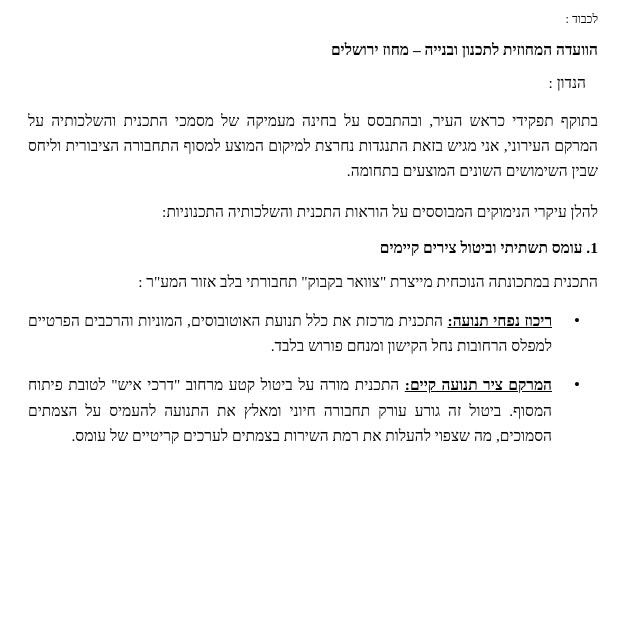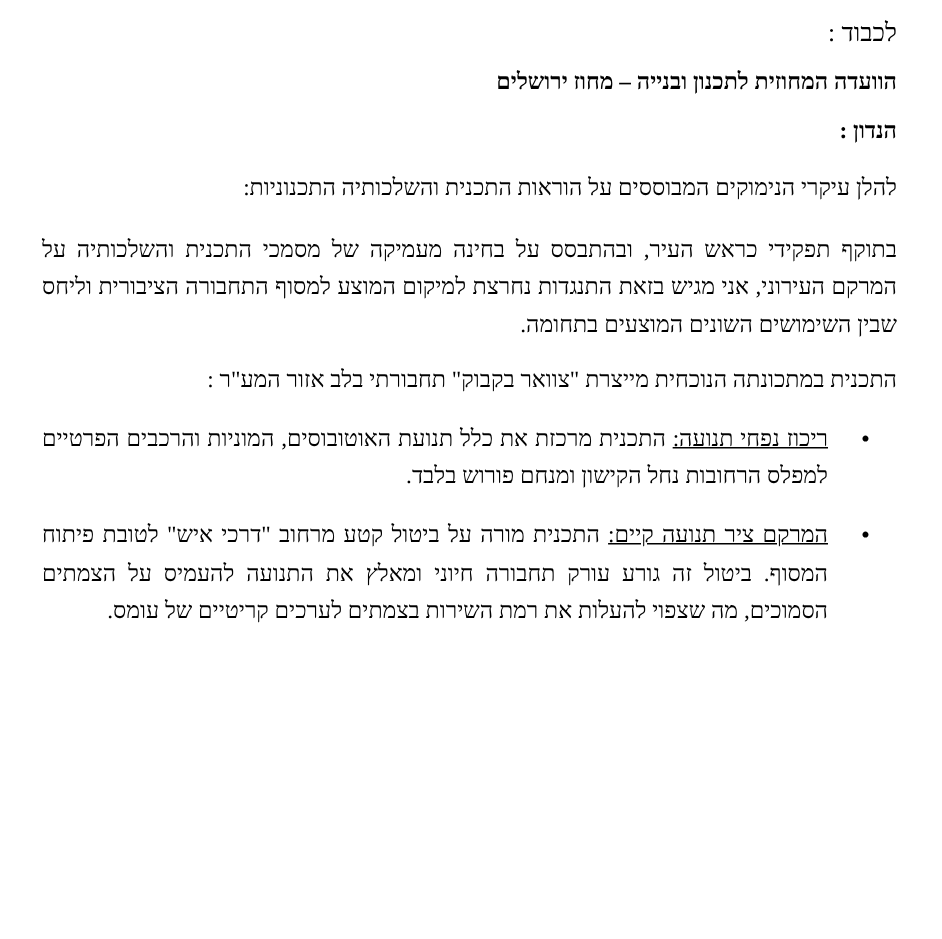--- a/index.html
+++ b/index.html
@@ -16,34 +16,34 @@
   }
   .page {
     width: 628px;
     height: 626px;
     box-sizing: border-box;
     padding: 8px 28px 0 28px;
     direction: rtl;
     text-align: right;
   }
   .line-addressee {
-    font-size: 17px;
+    font-size: 12px;
     margin: 4px 0 0 0;
     padding-right: 2px;
   }
   .line-committee {
     font-size: 15.5px;
     font-weight: bold;
     margin: 14px 0 0 0;
     padding-right: 2px;
   }
   .line-subject-label {
     font-size: 15.5px;
-    font-weight: bold;
-    margin: 15px 0 0 0;
+    font-weight: normal;
+    margin: 15px 12px 0 0;
     padding-right: 2px;
   }
   .line-subject-title {
     font-size: 15.5px;
     font-weight: bold;
     text-decoration: underline;
     margin: 14px 0 0 0;
     padding-right: 2px;
     line-height: 1.45;
   }
@@ -87,42 +87,43 @@
   }
   ul.bullets li::before {
     content: "\2022";
     position: absolute;
     right: -14px;
     top: -1px;
     font-size: 17px;
     line-height: 1.62;
   }
   .b {
-    font-weight: normal;
+    font-weight: bold;
   }
   .u {
     text-decoration: underline;
   }
 </style>
 </head>
 <body>
 
 <div class="page">
 
   <p class="line-addressee">לכבוד :</p>
 
   <p class="line-committee">הוועדה המחוזית לתכנון ובנייה – מחוז ירושלים</p>
 
   <p class="line-subject-label">הנדון :</p>
 
 
+  <p class="para para-intro">בתוקף תפקידי כראש העיר, ובהתבסס על בחינה מעמיקה של מסמכי התכנית והשלכותיה על המרקם העירוני, אני מגיש בזאת התנגדות נחרצת למיקום המוצע למסוף התחבורה הציבורית וליחס שבין השימושים השונים המוצעים בתחומה.</p>
+
   <p class="para para-basis">להלן עיקרי הנימוקים המבוססים על הוראות התכנית והשלכותיה התכנוניות:</p>
 
-  <p class="para para-intro">בתוקף תפקידי כראש העיר, ובהתבסס על בחינה מעמיקה של מסמכי התכנית והשלכותיה על המרקם העירוני, אני מגיש בזאת התנגדות נחרצת למיקום המוצע למסוף התחבורה הציבורית וליחס שבין השימושים השונים המוצעים בתחומה.</p>
-
+  <p class="section-heading">1. עומס תשתיתי וביטול צירים קיימים</p>
 
   <p class="para-lead">התכנית במתכונתה הנוכחית מייצרת "צוואר בקבוק" תחבורתי בלב אזור המע"ר :</p>
 
   <ul class="bullets">
     <li>
       <span class="b u">ריכוז נפחי תנועה:</span>
       <span>התכנית מרכזת את כלל תנועת האוטובוסים, המוניות והרכבים הפרטיים למפלס הרחובות נחל הקישון ומנחם פורוש בלבד.</span>
     </li>
     <li>
       <span class="b u">המרקם ציר תנועה קיים:</span>

